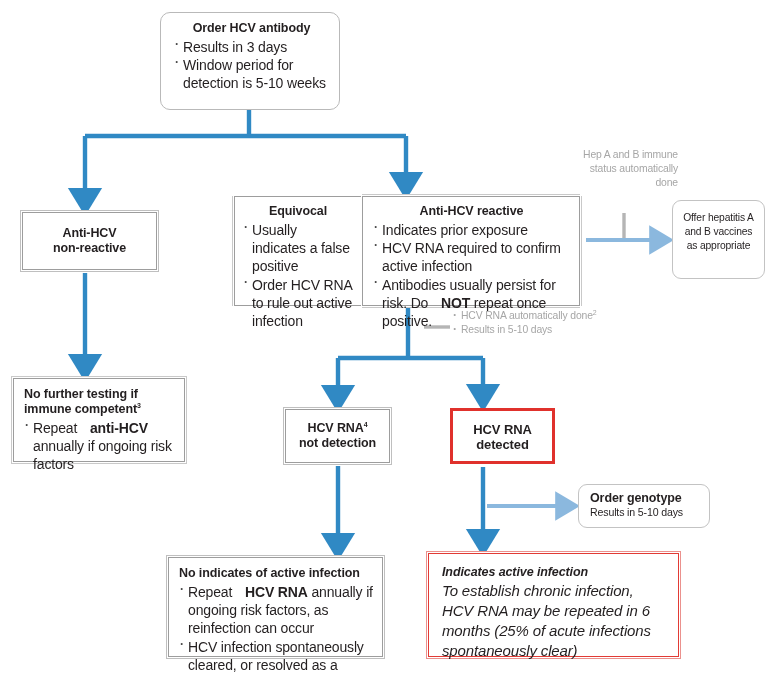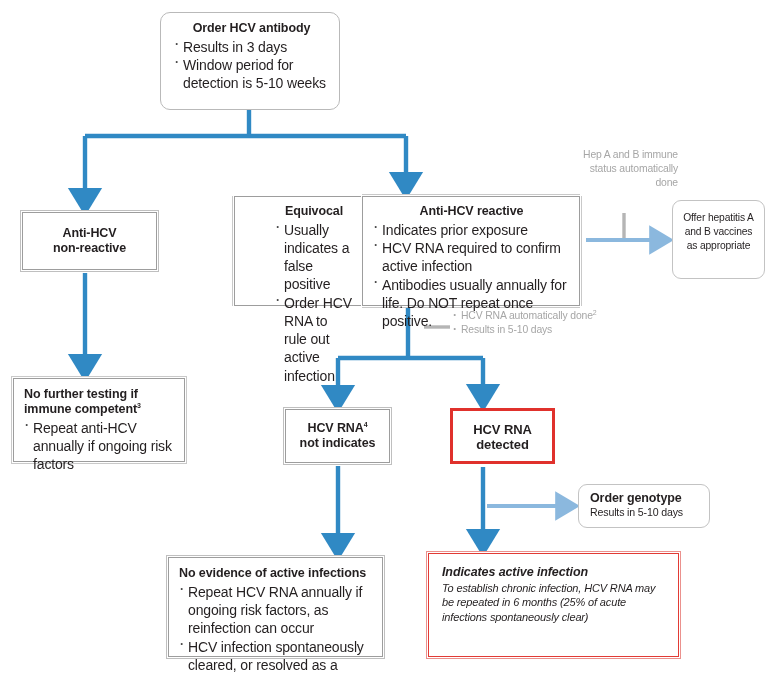--- a/index.html
+++ b/index.html
@@ -80,32 +80,32 @@
     font-weight:bold;font-size:12px;color:#4a4a4a;
   }
   .plain{
     font-size:10.6px;
     line-height:1.30;
     letter-spacing:-0.15px;
     margin-top:1px;
   }
   .ctr{text-align:center;}
   .sup{font-size:7px;vertical-align:super;line-height:0;}
-  b.bd{font-weight:normal;}
+  b.bd{font-weight:bold;margin-left:9px;}
 
   
   #n-order-ab{ left:160px; top:12px;  width:180px; height:98px; }
   #n-order-ab .inner{padding:8px 10px 4px 13px;}
 
   #n-nonreactive{ left:22px; top:212px; width:135px; height:58px; }
   #n-nonreactive .inner{padding:13px 6px;}
 
   #n-equivocal{ left:234px; top:196px; width:128px; height:110px;
                 border:1px solid #9d9d9d; border-right:none;
-                box-shadow:0 0 0 1px #ffffff, -2px 0 0 0 #c9c9c9;padding-left:32px; }
+                box-shadow:0 0 0 1px #ffffff, -2px 0 0 0 #c9c9c9; }
   #n-equivocal .inner{padding:7px 9px 6px 8px;}
 
   #n-reactive{ left:362px; top:196px; width:218px; height:110px;
                border:1px solid #9d9d9d; border-left:1px solid #9d9d9d;
                box-shadow:0 0 0 1px #ffffff, 2px 0 0 0 #c9c9c9, 0 -2px 0 0 #c9c9c9, 0 2px 0 0 #c9c9c9; }
   #n-reactive .inner{padding:7px 9px 6px 10px;}
 
   #n-vaccines{ left:672px; top:200px; width:93px; height:79px; }
   #n-vaccines .inner{padding:9px 6px;}
   #n-vaccines .plain{font-size:10.3px;line-height:1.36;}
@@ -122,21 +122,21 @@
 
   #n-genotype{ left:578px; top:484px; width:132px; height:44px; }
   #n-genotype .inner{padding:6px 10px 5px 11px;}
   #n-genotype .plain{margin-top:0px;}
 
   #n-noevid{ left:168px; top:557px; width:215px; height:100px; }
   #n-noevid .inner{padding:8px 9px 6px 10px;}
 
   #n-indicates{ left:428px; top:553px; width:251px; height:104px;font-style:italic; }
   #n-indicates .inner{padding:11px 12px 6px 13px;}
-  #n-indicates .plain{font-size:11px;line-height:1.34;}
+  #n-indicates .plain{font-size:15px;line-height:1.34;}
 
   
   .annot{
     position:absolute;
     color:#a6a6a6;
     font-size:10.4px;
     line-height:1.33;
     letter-spacing:-0.15px;
     z-index:4;
   }
@@ -219,21 +219,21 @@
     </ul>
   </div>
 </div>
 
 <div class="node" id="n-reactive">
   <div class="inner">
     <div class="ttl">Anti-HCV reactive</div>
     <ul class="bul">
       <li>Indicates prior exposure</li>
       <li>HCV RNA required to confirm active infection</li>
-      <li><span>Antibodies usually annually for life. Do </span><b class="bd">NOT</b><span> repeat once positive.</span></li>
+      <li><span>Antibodies usually persist for risk. Do </span><b class="bd">NOT</b><span> repeat once positive.</span></li>
     </ul>
   </div>
 </div>
 
 <div class="annot" id="a-hep">Hep A and B immune status automatically done</div>
 
 <div class="node frame-round-soft" id="n-vaccines">
   <div class="inner">
     <div class="plain ctr">Offer hepatitis A and B vaccines as appropriate</div>
   </div>
@@ -251,41 +251,41 @@
     <div class="ttl-left"><span>No further testing if immune competent</span><span class="sup">3</span></div>
     <ul class="bul">
       <li><span>Repeat </span><b class="bd">anti-HCV</b><span> annually if ongoing risk factors</span></li>
     </ul>
   </div>
 </div>
 
 <div class="node frame-grey" id="n-rna-not">
   <div class="inner">
     <div class="ttl"><span>HCV RNA</span><span class="sup">4</span></div>
-    <div class="ttl">not indicates</div>
+    <div class="ttl">not detection</div>
   </div>
 </div>
 
 <div class="node frame-red-thick" id="n-rna-det">
   <div class="inner">
     <div class="ttl">HCV RNA</div>
     <div class="ttl">detected</div>
   </div>
 </div>
 
 <div class="node frame-round-soft" id="n-genotype">
   <div class="inner">
     <div class="ttl-left">Order genotype</div>
     <div class="plain">Results in 5-10 days</div>
   </div>
 </div>
 
 <div class="node frame-grey" id="n-noevid">
   <div class="inner">
-    <div class="ttl-left">No evidence of active infections</div>
+    <div class="ttl-left">No indicates of active infection</div>
     <ul class="bul">
       <li><span>Repeat </span><b class="bd">HCV RNA</b><span> annually if ongoing risk factors, as reinfection can occur</span></li>
       <li>HCV infection spontaneously cleared, or resolved as a result of treatment</li>
     </ul>
   </div>
 </div>
 
 <div class="node frame-red" id="n-indicates">
   <div class="inner">
     <div class="ttl-left">Indicates active infection</div>

